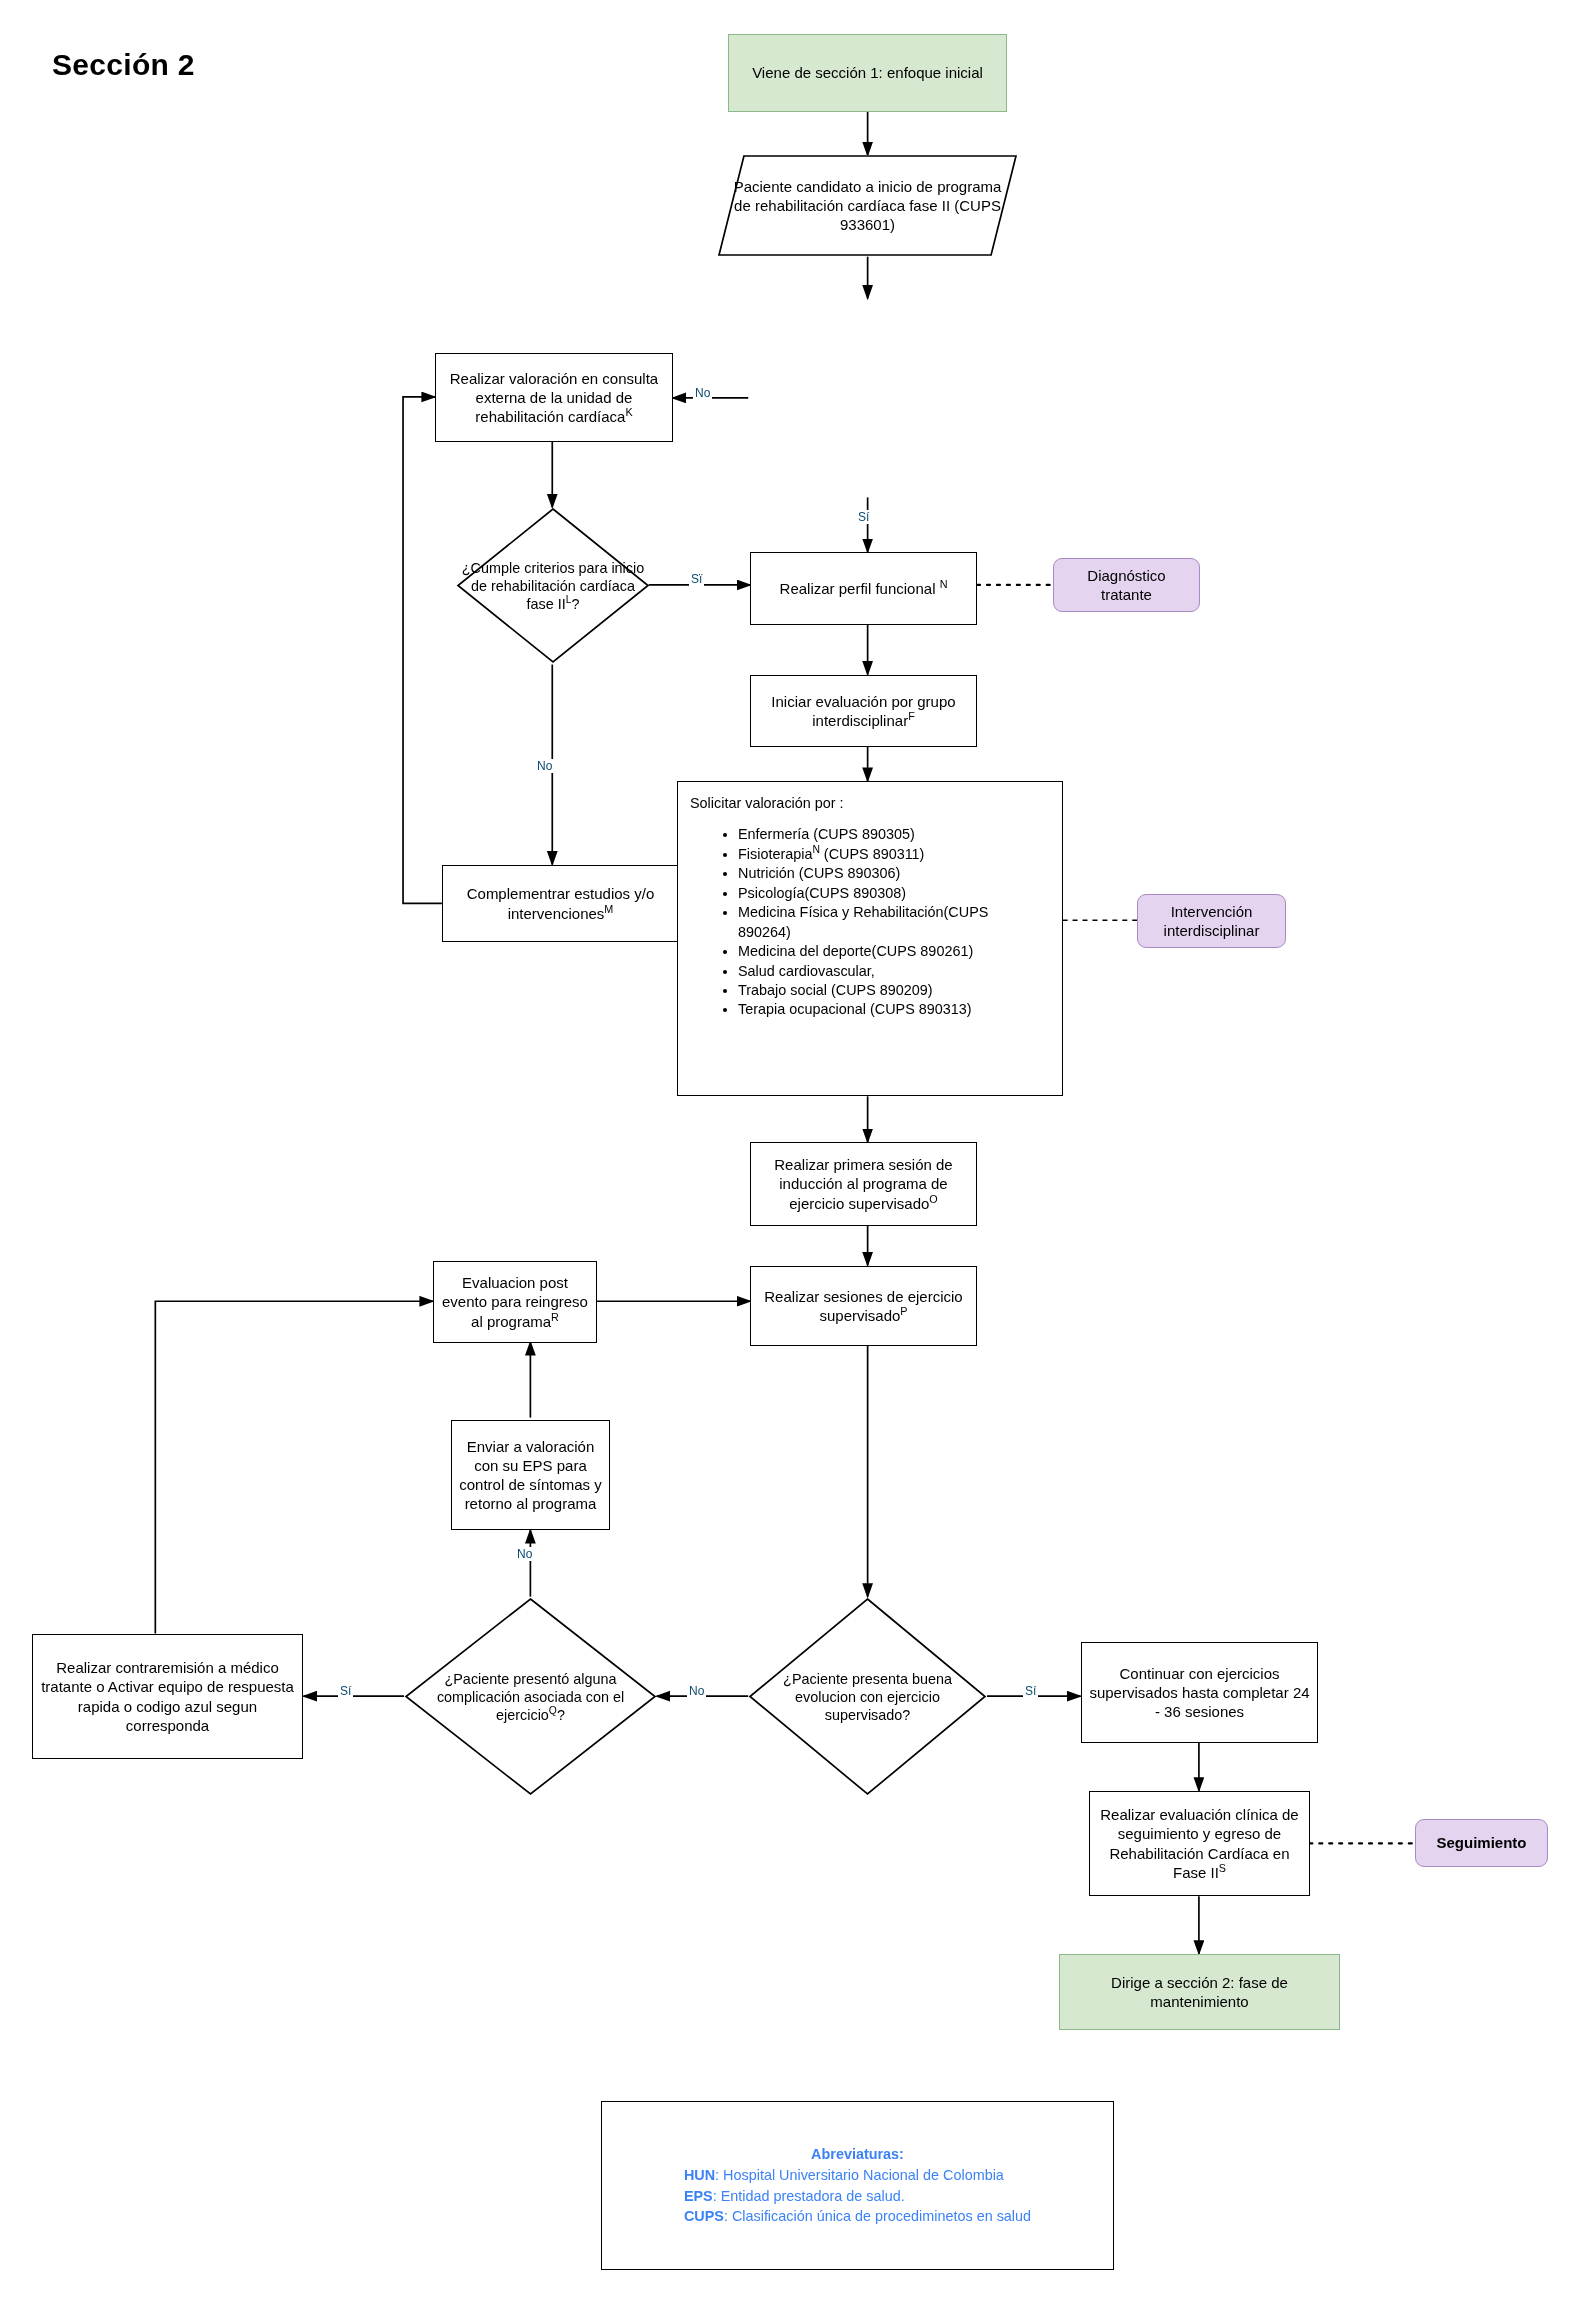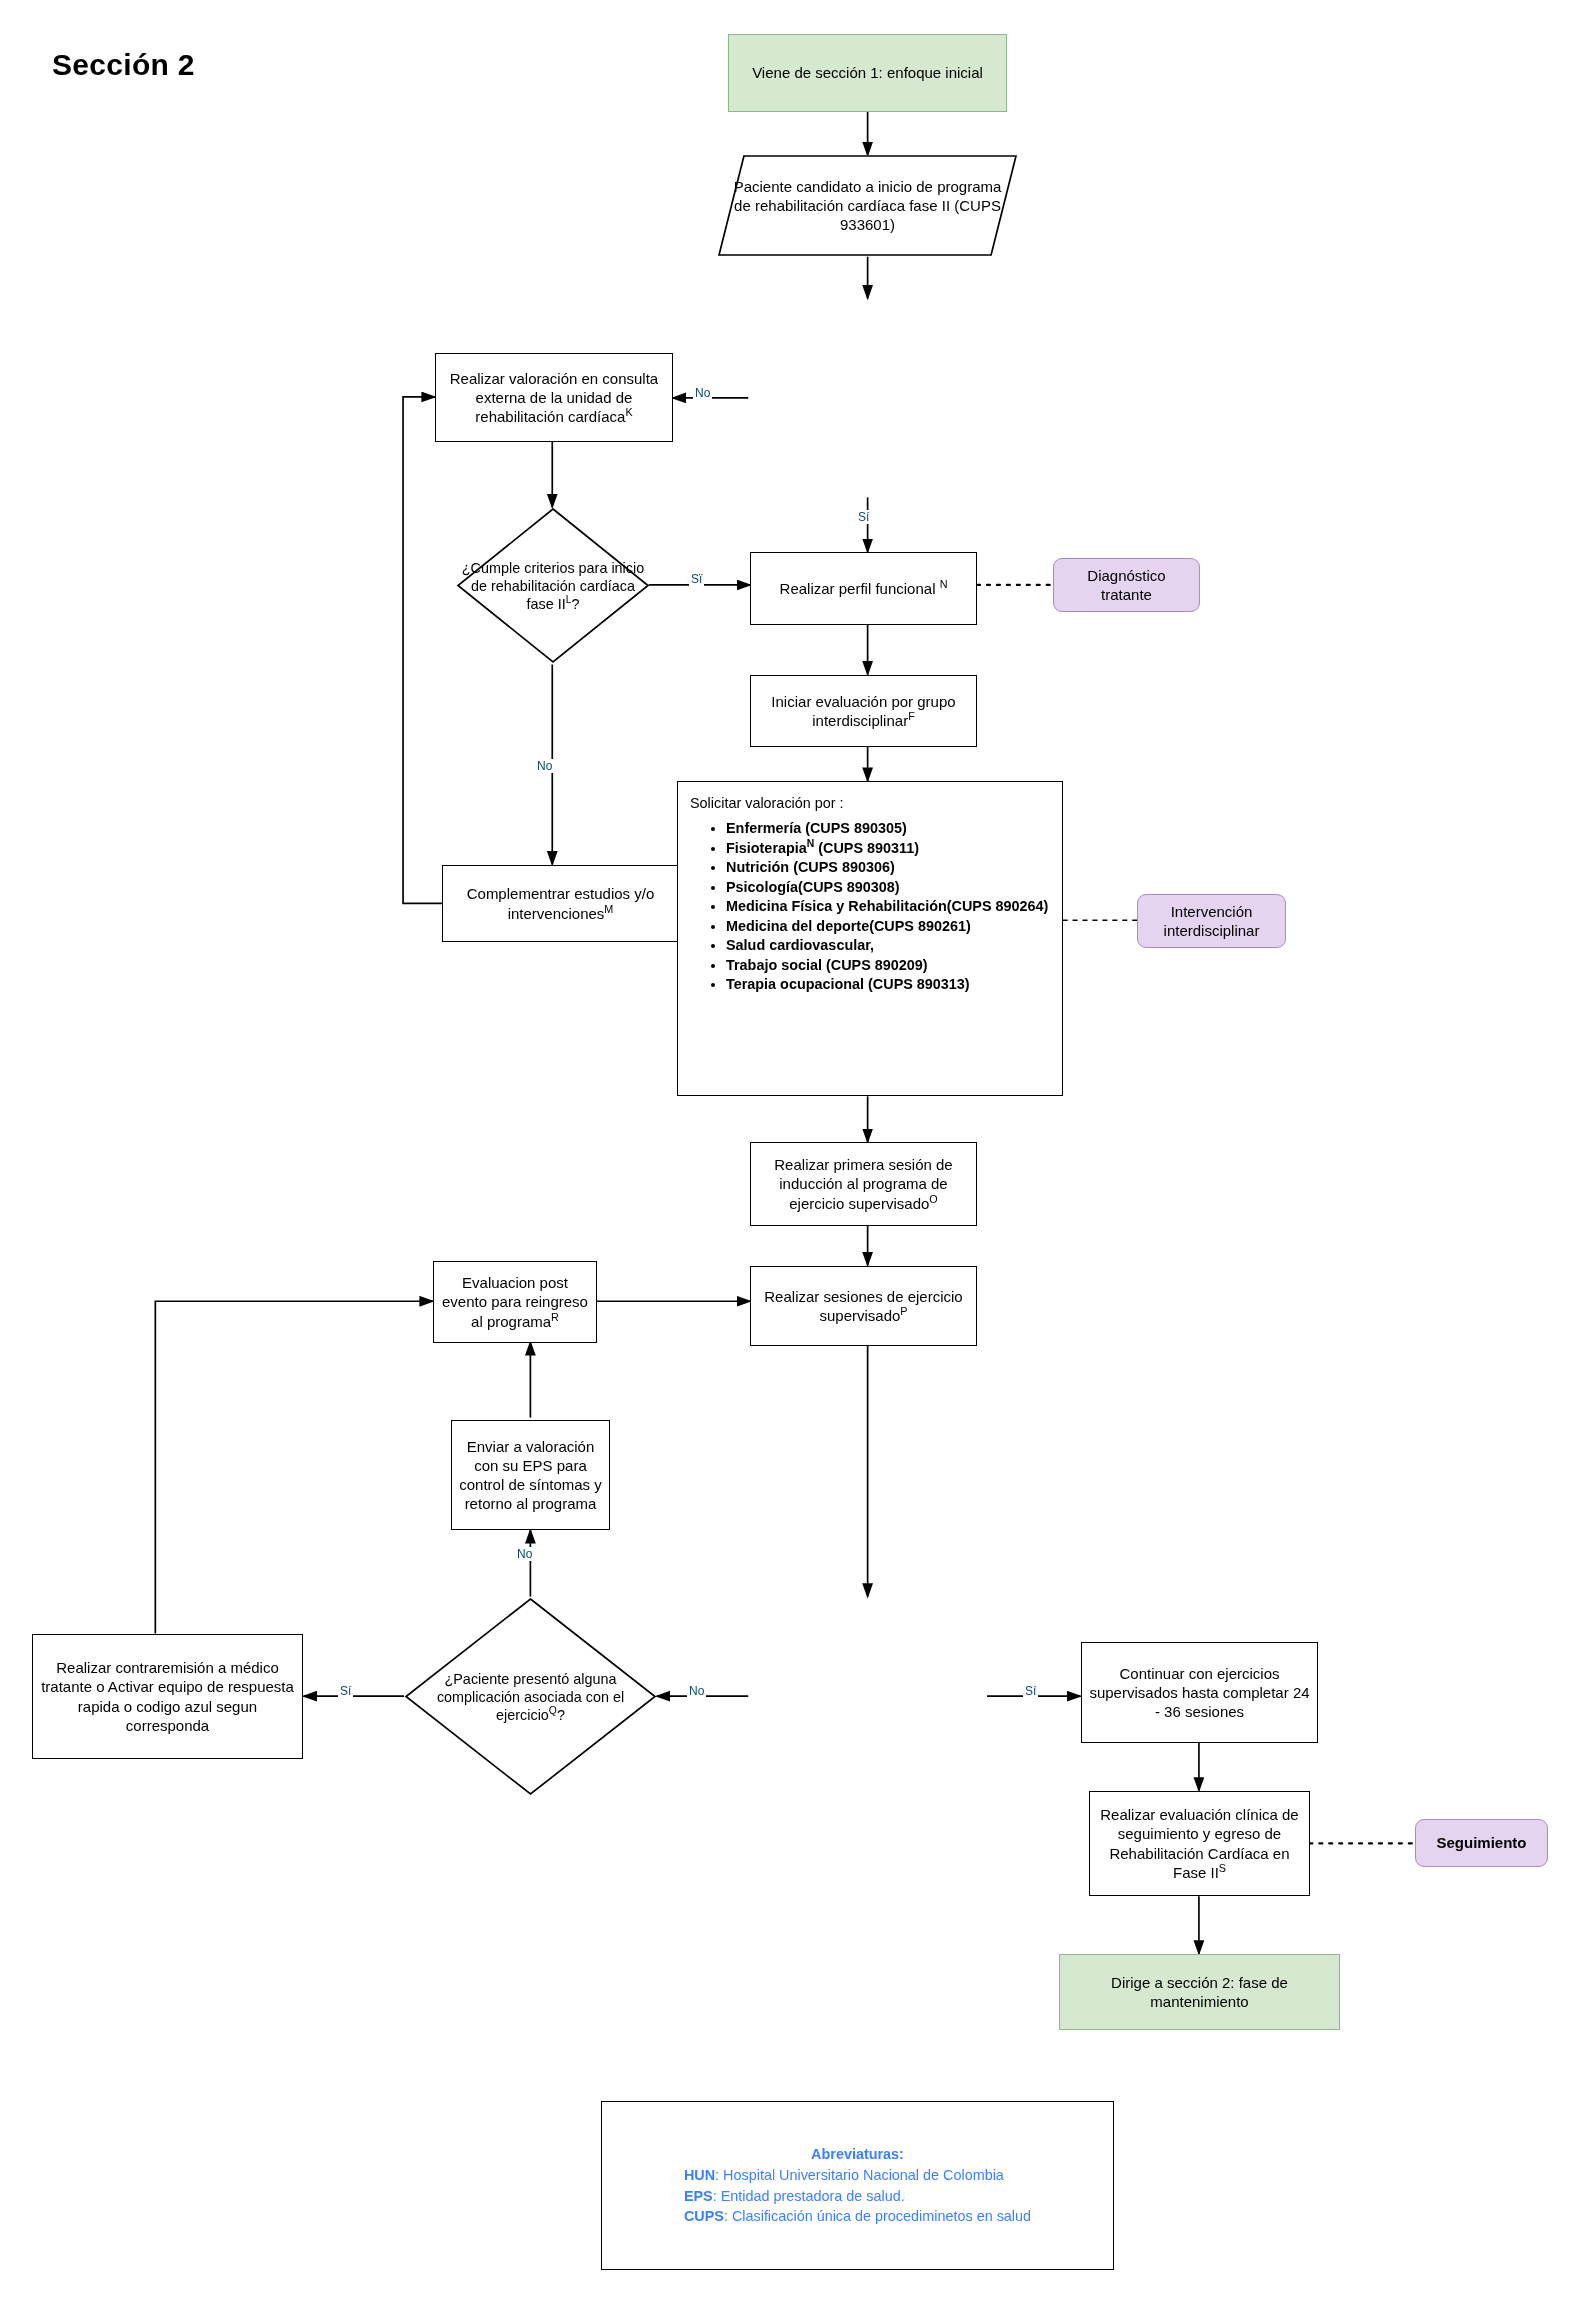--- a/index.html
+++ b/index.html
@@ -97,24 +97,23 @@
     background: #fff;
     box-sizing: border-box;
     font-size: 14.4px;
     line-height: 1.35;
     color: #000;
     padding: 12px 10px 10px 12px;
     z-index: 3;
   }
   .listbox .lead { margin: 0 0 6px 0; }
   .listbox ul {
-    margin: 0;
+    margin: 12px;
     padding-left: 36px;
     list-style: disc;
-    font-weight: bold;
   }
   .listbox li { margin: 0; }
   .abbrevbox {
     position: absolute;
     border: 1.6px solid #000;
     background: #fff;
     box-sizing: border-box;
     font-size: 14.4px;
     line-height: 1.45;
     color: #3b82f6;
@@ -279,20 +278,26 @@
     <span>Enviar a valoración con su EPS para control de síntomas y retorno al programa</span>
   </div>
 
   <div class="node diamond" style="left:404px; top:1597px; width:253px; height:199px;">
     <svg class="dia" viewBox="0 0 254 200" preserveAspectRatio="none">
       <polygon points="127,2 252,100 127,198 2,100" fill="#fff" stroke="#000" stroke-width="1.7"></polygon>
     </svg>
     <span class="dia-text" style="width:96%;"><span>¿Paciente presentó alguna complicación asociada con el ejercicio</span><sup>Q</sup><span>?</span></span>
   </div>
 
+  <div class="node diamond" style="left:748px; top:1597px; width:239px; height:199px;">
+    <svg class="dia" viewBox="0 0 240 200" preserveAspectRatio="none">
+      <polygon points="120,2 238,100 120,198 2,100" fill="#fff" stroke="#000" stroke-width="1.7"></polygon>
+    </svg>
+    <span class="dia-text" style="width:94%;">¿Paciente presenta buena evolucion con ejercicio supervisado?</span>
+  </div>
 
   <div class="node proc" style="left:32px; top:1634px; width:271px; height:125px;">
     <span>Realizar contraremisión a médico tratante o Activar equipo de respuesta rapida o codigo azul segun corresponda</span>
   </div>
 
   <div class="node proc" style="left:1081px; top:1642px; width:237px; height:101px;">
     <span>Continuar con ejercicios supervisados hasta completar 24 - 36 sesiones</span>
   </div>
 
   <div class="node proc" style="left:1089px; top:1791px; width:221px; height:105px;">

